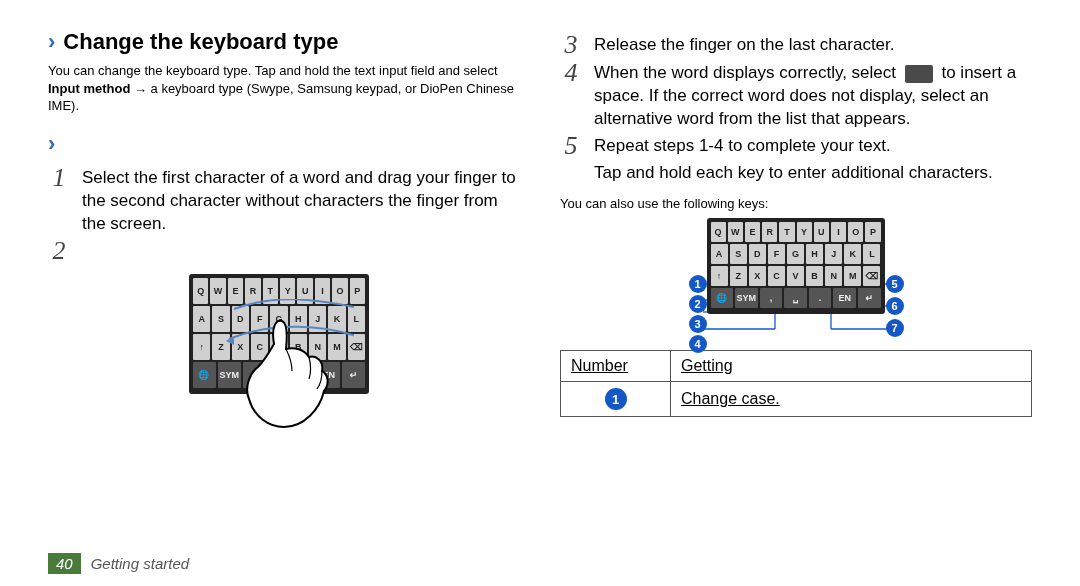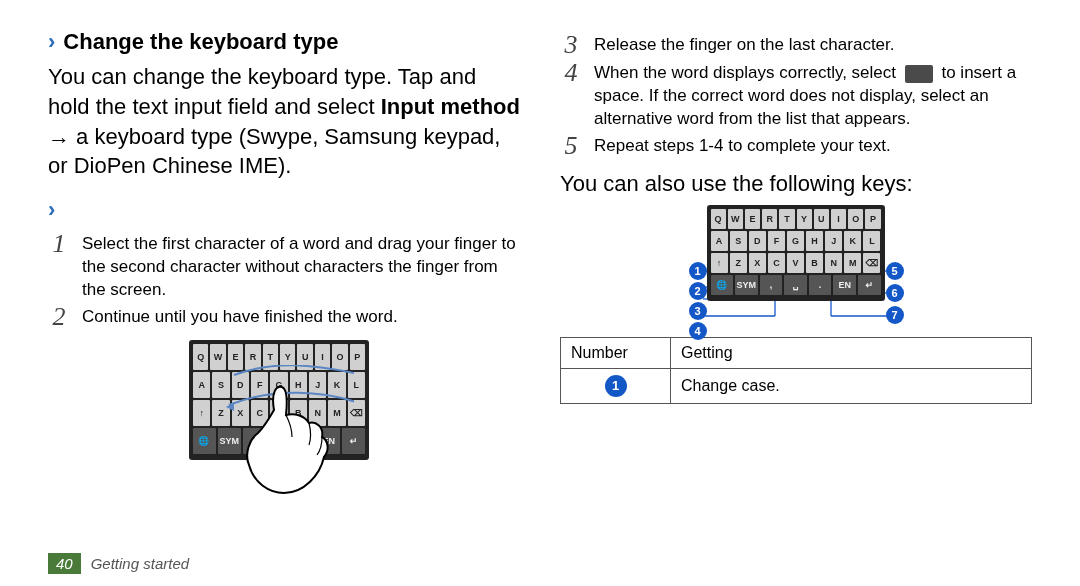--- a/index.html
+++ b/index.html
@@ -35,21 +35,21 @@
     font-weight: bold;
     font-size: 22px;
     line-height: 1;
   }
   .heading-text {
     font-size: 22px;
     font-weight: 700;
     line-height: 1.1;
   }
   .body-text {
-    font-size: 22px;
+    font-size: 13px;
     line-height: 1.35;
     margin: 2px 0 4px 0;
   }
   .bold { font-weight: 700; }
   .steps { margin-top: 2px; }
   .step {
     display: flex;
     gap: 12px;
     align-items: flex-start;
     margin: 4px 0;
@@ -106,20 +106,21 @@
   .hand {
     position:absolute; left:25px; top:25px; width:140px; height:130px;
     pointer-events:none;
   }
 
   table.func {
     width: 100%;
     border-collapse: collapse;
     font-size: 16px;
     margin-top: 8px;
+    text-decoration: underline;
   }
   table.func th, table.func td {
     border: 1px solid #555;
     padding: 6px 10px;
     text-align: left;
     font-weight: normal;
   }
 
   .badge {
     display:inline-flex; align-items:center; justify-content:center;
@@ -168,23 +169,20 @@
 
     <div class="steps" id="left-steps">
         <div class="step">
           <span class="step-num">1</span>
           <div>
             <div class="step-text">Select the first character of a word and drag your finger to the second character without characters the finger from the screen.</div>
           </div>
         </div>
         <div class="step">
           <span class="step-num">2</span>
-          <div>
-            <div class="step-text">Continue until you have finished the word.</div>
-          </div>
         </div>
       </div>
 
     <div class="kbd-illustration">
       <div class="kbd-bg" id="kbd1">
           <div class="kbd-row">
             <div class="key" style="height: 26px;">Q</div>
             <div class="key" style="height: 26px;">W</div>
             <div class="key" style="height: 26px;">E</div>
             <div class="key" style="height: 26px;">R</div>
@@ -263,20 +261,21 @@
         <div class="step">
           <span class="step-num">4</span>
           <div>
             <div class="step-text">When the word displays correctly, select <span class="inline-icon"></span> to insert a space. If the correct word does not display, select an alternative word from the list that appears.</div>
           </div>
         </div>
         <div class="step">
           <span class="step-num">5</span>
           <div>
             <div class="step-text">Repeat steps 1-4 to complete your text.</div>
+            <div class="step-sub">Tap and hold each key to enter additional characters.</div>
           </div>
         </div>
       </div>
 
     <p class="body-text" style="margin-top:6px;">You can also use the following keys:</p>
 
     <div class="kbd-illustration-2">
       <svg viewBox="0 0 215 120" width="215" height="120" style="position:absolute;left:0;top:0;">
 
         <line x1="14" y1="66" x2="28" y2="66" stroke="#1458c8" stroke-width="1.3"></line>

